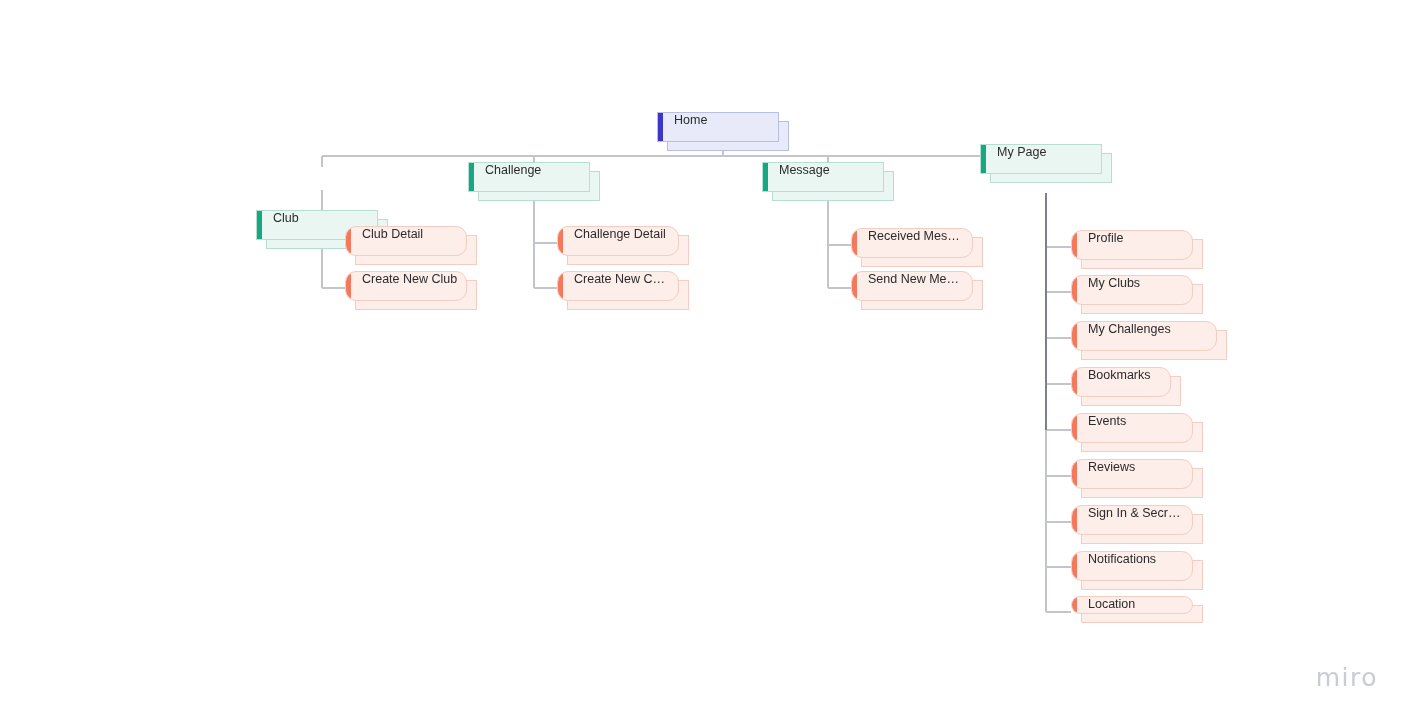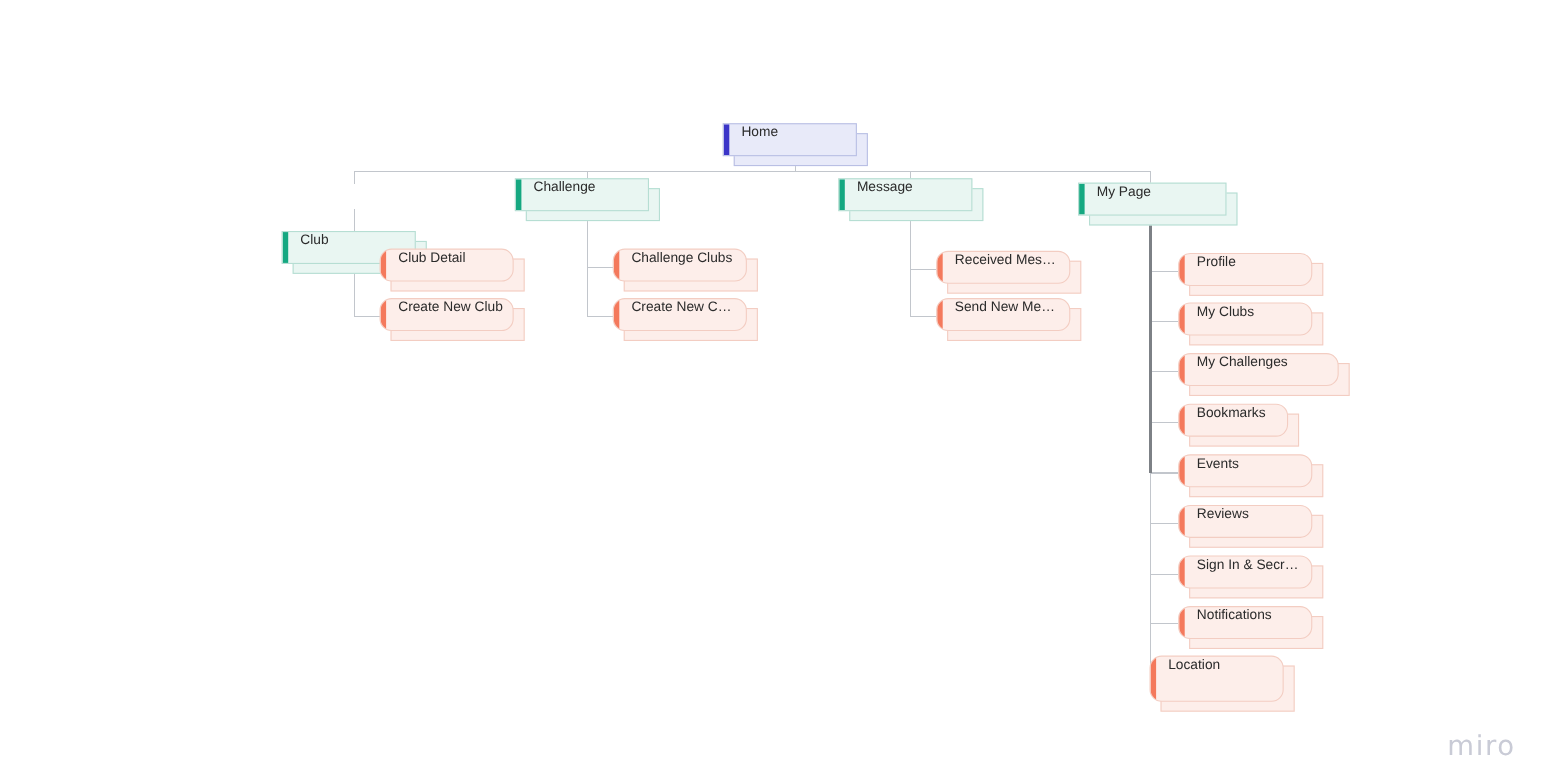--- a/index.html
+++ b/index.html
@@ -170,21 +170,21 @@
   </div>
 
   <div class="node section" style="left:762px; top:162px; width:122px; height:30px;">
     <div class="backing"></div>
     <div class="card">
       <div class="accent"></div>
       <div class="label">Message</div>
     </div>
   </div>
 
-  <div class="node section" style="left:980px; top:166px; width:135px; height:30px;">
+  <div class="node section" style="left:980px; top:144px; width:122px; height:30px;">
     <div class="backing"></div>
     <div class="card">
       <div class="accent"></div>
       <div class="label">My Page</div>
     </div>
   </div>
 
   <div class="node leaf" style="left:345px; top:226px; width:122px; height:30px;">
     <div class="backing"></div>
     <div class="card">
@@ -198,21 +198,21 @@
     <div class="card">
       <div class="accent"></div>
       <div class="label">Create New Club</div>
     </div>
   </div>
 
   <div class="node leaf" style="left:557px; top:226px; width:122px; height:30px;">
     <div class="backing"></div>
     <div class="card">
       <div class="accent"></div>
-      <div class="label">Challenge Clubs</div>
+      <div class="label">Challenge Detail</div>
     </div>
   </div>
 
   <div class="node leaf" style="left:557px; top:271px; width:122px; height:30px;">
     <div class="backing"></div>
     <div class="card">
       <div class="accent"></div>
       <div class="label">Create New Challenge</div>
     </div>
   </div>
@@ -290,21 +290,21 @@
   </div>
 
   <div class="node leaf" style="left:1071px; top:551px; width:122px; height:30px;">
     <div class="backing"></div>
     <div class="card">
       <div class="accent"></div>
       <div class="label">Notifications</div>
     </div>
   </div>
 
-  <div class="node leaf" style="left:1045px; top:596px; width:122px; height:42px;">
+  <div class="node leaf" style="left:1071px; top:596px; width:122px; height:18px;">
     <div class="backing"></div>
     <div class="card">
       <div class="accent"></div>
       <div class="label">Location</div>
     </div>
   </div>
 
   <div id="watermark">miro</div>
 
 </div>

